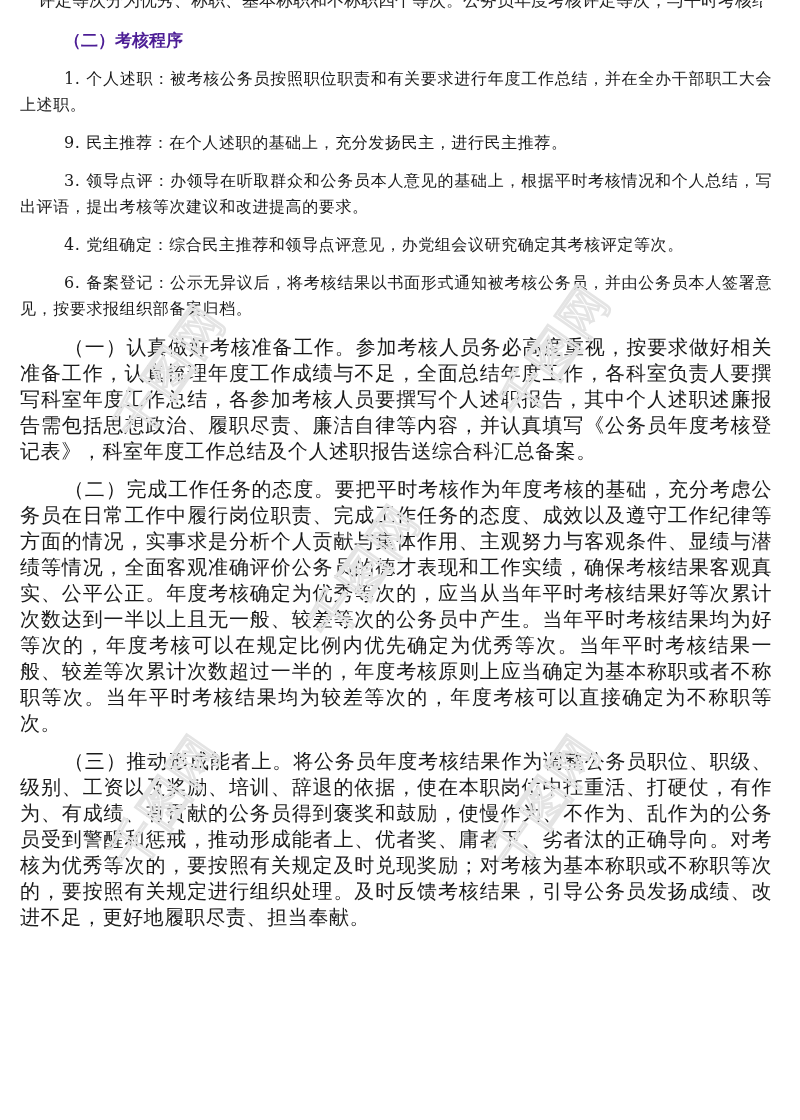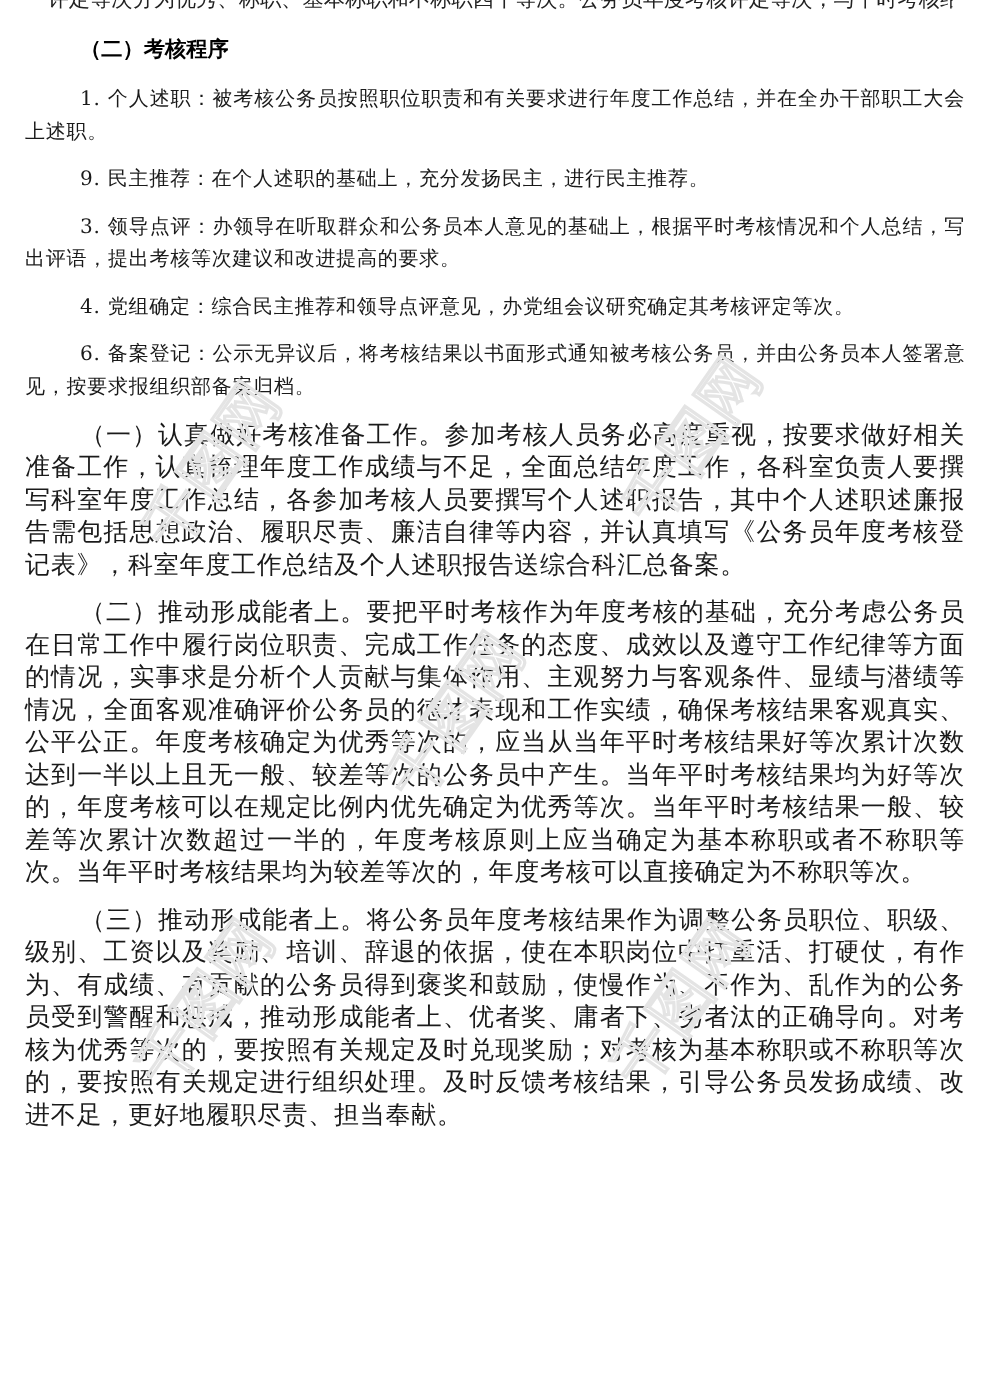--- a/index.html
+++ b/index.html
@@ -39,21 +39,21 @@
       top: 22px;
       width: 752px;
     }
     .heading {
       font-family: "DejaVu Sans", "Liberation Sans", sans-serif;
       font-weight: bold;
       font-size: 17px;
       line-height: 24px;
       padding-left: 44px;
       margin: 0 0 14px 0;
-      color: #000000;
+      color: #4c1d95;
     }
     .para {
       font-size: 16px;
       line-height: 26px;
       text-indent: 44px;
       margin: 0 0 12px 0;
       letter-spacing: 0.6px;
       text-align: justify;
     }
     .req {
@@ -93,21 +93,21 @@
     <p class="para">1. 个人述职：被考核公务员按照职位职责和有关要求进行年度工作总结，并在全办干部职工大会上述职。</p>
     <p class="para">9. 民主推荐：在个人述职的基础上，充分发扬民主，进行民主推荐。</p>
     <p class="para">3. 领导点评：办领导在听取群众和公务员本人意见的基础上，根据平时考核情况和个人总结，写出评语，提出考核等次建议和改进提高的要求。</p>
     <p class="para">4. 党组确定：综合民主推荐和领导点评意见，办党组会议研究确定其考核评定等次。</p>
     <p class="para">6. 备案登记：公示无异议后，将考核结果以书面形式通知被考核公务员，并由公务员本人签署意见，按要求报组织部备案归档。</p>
 
 
 
     <p class="req"><span class="lead">（一）认真做好考核准备工作。</span><span>参加考核人员务必高度重视，按要求做好相关准备工作，认真梳理年度工作成绩与不足，全面总结年度工作，各科室负责人要撰写科室年度工作总结，各参加考核人员要撰写个人述职报告，其中个人述职述廉报告需包括思想政治、履职尽责、廉洁自律等内容，并认真填写《公务员年度考核登记表》，科室年度工作总结及个人述职报告送综合科汇总备案。</span></p>
 
-    <p class="req"><span class="lead">（二）推动形成能者上。</span><span>要把平时考核作为年度考核的基础，充分考虑公务员在日常工作中履行岗位职责、完成工作任务的态度、成效以及遵守工作纪律等方面的情况，实事求是分析个人贡献与集体作用、主观努力与客观条件、显绩与潜绩等情况，全面客观准确评价公务员的德才表现和工作实绩，确保考核结果客观真实、公平公正。年度考核确定为优秀等次的，应当从当年平时考核结果好等次累计次数达到一半以上且无一般、较差等次的公务员中产生。当年平时考核结果均为好等次的，年度考核可以在规定比例内优先确定为优秀等次。当年平时考核结果一般、较差等次累计次数超过一半的，年度考核原则上应当确定为基本称职或者不称职等次。当年平时考核结果均为较差等次的，年度考核可以直接确定为不称职等次。</span></p>
+    <p class="req"><span class="lead">（二）完成工作任务的态度。</span><span>要把平时考核作为年度考核的基础，充分考虑公务员在日常工作中履行岗位职责、完成工作任务的态度、成效以及遵守工作纪律等方面的情况，实事求是分析个人贡献与集体作用、主观努力与客观条件、显绩与潜绩等情况，全面客观准确评价公务员的德才表现和工作实绩，确保考核结果客观真实、公平公正。年度考核确定为优秀等次的，应当从当年平时考核结果好等次累计次数达到一半以上且无一般、较差等次的公务员中产生。当年平时考核结果均为好等次的，年度考核可以在规定比例内优先确定为优秀等次。当年平时考核结果一般、较差等次累计次数超过一半的，年度考核原则上应当确定为基本称职或者不称职等次。当年平时考核结果均为较差等次的，年度考核可以直接确定为不称职等次。</span></p>
 
     <p class="req"><span class="lead">（三）推动形成能者上。</span><span>将公务员年度考核结果作为调整公务员职位、职级、级别、工资以及奖励、培训、辞退的依据，使在本职岗位中扛重活、打硬仗，有作为、有成绩、有贡献的公务员得到褒奖和鼓励，使慢作为、不作为、乱作为的公务员受到警醒和惩戒，推动形成能者上、优者奖、庸者下、劣者汰的正确导向。对考核为优秀等次的，要按照有关规定及时兑现奖励；对考核为基本称职或不称职等次的，要按照有关规定进行组织处理。及时反馈考核结果，引导公务员发扬成绩、改进不足，更好地履职尽责、担当奉献。</span></p>
 
   </div>
 
   <div class="watermark" style="left:95px; top:340px;">千图网</div>
   <div class="watermark" style="left:480px; top:320px;">千图网</div>
   <div class="watermark" style="left:290px; top:540px;">千图网</div>
   <div class="watermark" style="left:90px; top:770px;">千图网</div>
   <div class="watermark" style="left:470px; top:770px;">千图网</div>

